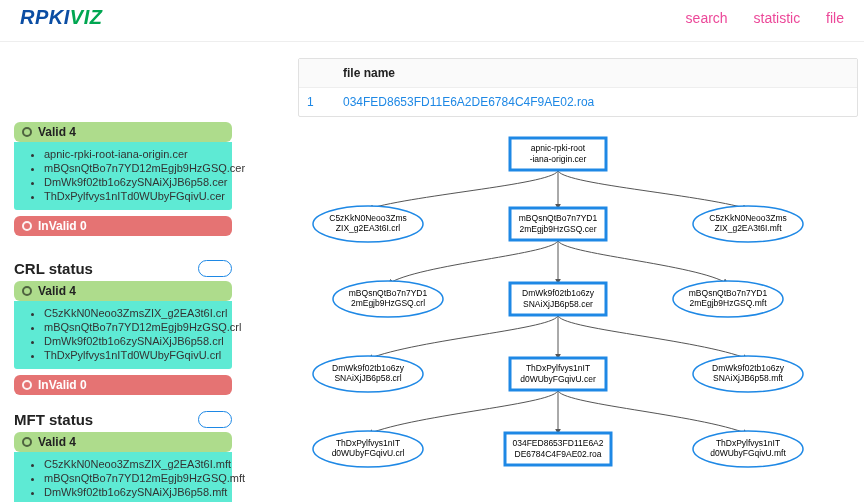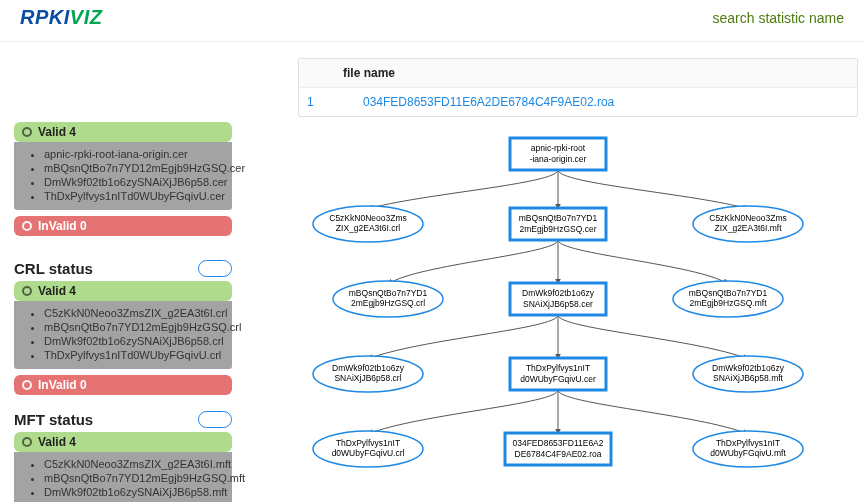--- a/index.html
+++ b/index.html
@@ -2,42 +2,42 @@
 <html><head>
 <meta charset="utf-8">
 <style>
   * { box-sizing: border-box; }
   body { margin:0; font-family: -apple-system, Helvetica, Arial, sans-serif; background:#fff; color:#222; }
   header { display:flex; align-items:center; padding:6px 20px 12px 20px; border-bottom:1px solid #eee; }
   .logo { font-weight:700; font-style:italic; font-size:20px; letter-spacing:.5px; }
   .logo .r { color:#0b4da3; }
   .logo .v { color:#00a651; }
   nav { margin-left:auto; font-size:14px; }
-  nav a { color:#4d7c0f; text-decoration:none; cursor:pointer; }
+  nav a { color:#ec4899; text-decoration:none; margin-left:22px; cursor:pointer; }
   .page { display:flex; width:864px; margin:0 auto; }
   .sidebar { width:248px; padding:10px 6px 10px 14px; font-size:12px; }
   .main { flex:1; padding:10px 10px; position:relative; }
   .filetable { width:560px; margin:6px 0 10px 40px; border:1px solid #e1e1e1; border-radius:2px; font-size:12px; }
   .filetable .row { display:flex; border-top:1px solid #eee; }
   .filetable .row:first-child { border-top:none; background:#fafafa; font-weight:700; }
   .filetable .cell-idx { width:36px; padding:7px 8px; color:#1e88e5; }
   .filetable .row:first-child .cell-idx { color:#222; }
   .filetable .cell-name { flex:1; padding:7px 8px; }
-  .filetable .file-link { color:#1e88e5; cursor:pointer;margin-left:20px; }
+  .filetable .file-link { color:#1e88e5; cursor:pointer; }
 
   .section-head { display:flex; align-items:center; margin:4px 0 4px 0; }
   .section-title { font-size:15px; font-weight:700; }
   .oval-toggle { margin-left:auto; width:34px; height:17px; border:1.5px solid #1e88e5; border-radius:10px; margin-right:10px; cursor:pointer; }
   .oval-toggle.round { border:1.5px solid #1e88e5; }
 
   .bar { display:flex; align-items:center; border-radius:6px; padding:3px 8px; font-size:12px; font-weight:700; margin:0 10px 0 0; }
   .bar .circ { width:10px; height:10px; border:2px solid rgba(0,0,0,.55); border-radius:50%; background:transparent; margin-right:6px; position:relative; }
   .bar.valid { background:#aedc8c; color:#222; }
   .bar.invalid { background:#e57373; color:#fff;padding-left:8px; }
-  .list-wrap { background:#a3a3a3; margin:0 10px 6px 0; border-radius:0 0 3px 3px; padding:4px 18px 6px 16px; font-size:11px; color:#333; }
+  .list-wrap { background:#5eead4; margin:0 10px 6px 0; border-radius:0 0 3px 3px; padding:4px 18px 6px 16px; font-size:11px; color:#333; }
   .list-wrap ul { margin:0; padding-left:14px; }
   .list-wrap li { margin:2px 0; list-style: disc; }
 
   .graph { margin-top:12px; }
   svg text { font-size:8.5px; font-family:inherit; }
   svg .node rect { fill:#fff; stroke:#1e88e5; stroke-width:3; }
   svg .node ellipse { fill:#fff; stroke:#1e88e5; stroke-width:1.5; }
   svg .edge { stroke:#555; stroke-width:1; fill:none; }
   svg .arrow { fill:#555; }
   .nlabel { font-size:8.5px; }
@@ -45,21 +45,21 @@
 </head>
 <body>
 
 <header>
   <div class="logo">
     <span class="r">RPKI</span><span class="v">VIZ</span>
   </div>
   <nav>
     <a>search</a>
     <a>statistic</a>
-    <a>name</a>
+    <a>file</a>
   </nav>
 </header>
 
 <div class="page">
   <div class="sidebar">
     <div style="height:70px;"></div>
 
     <div class="bar valid">
         <span class="circ"></span>
         <span>Valid 4</span>

